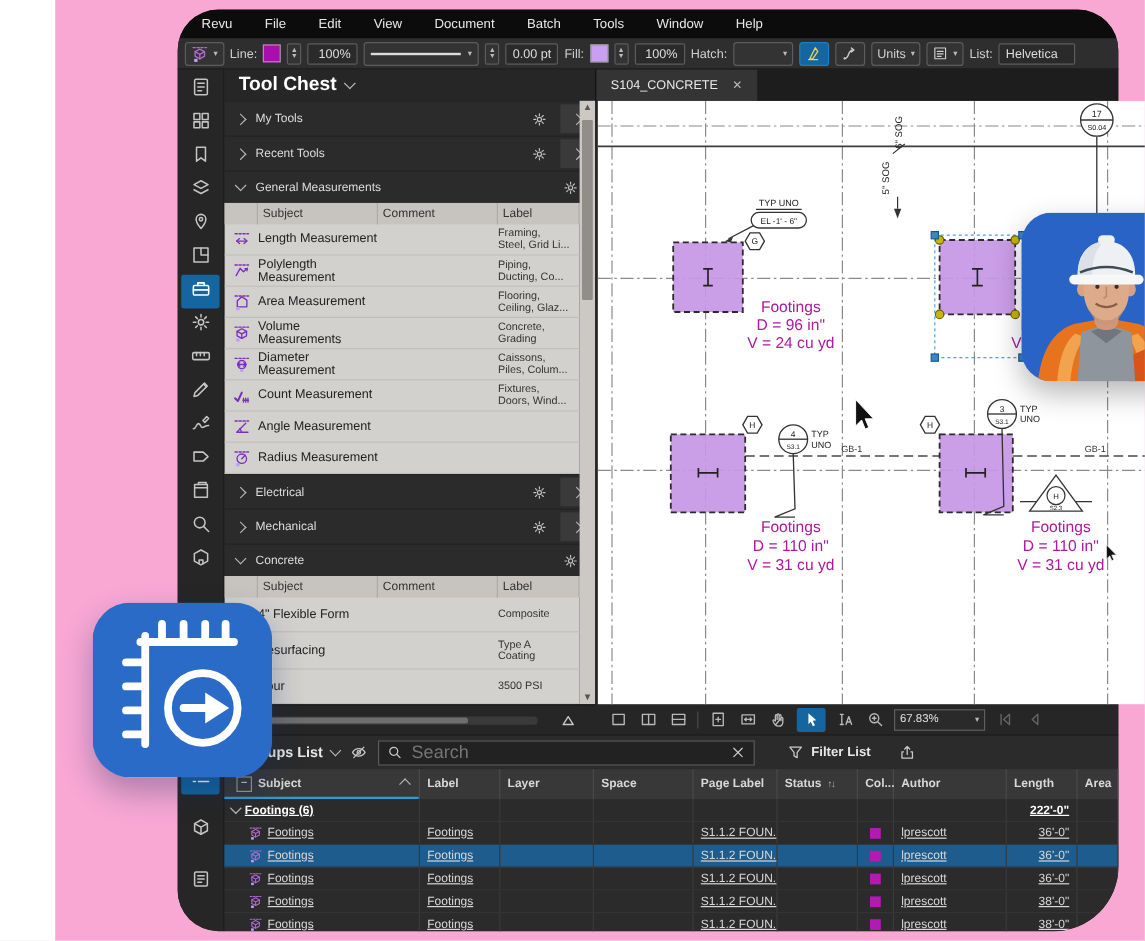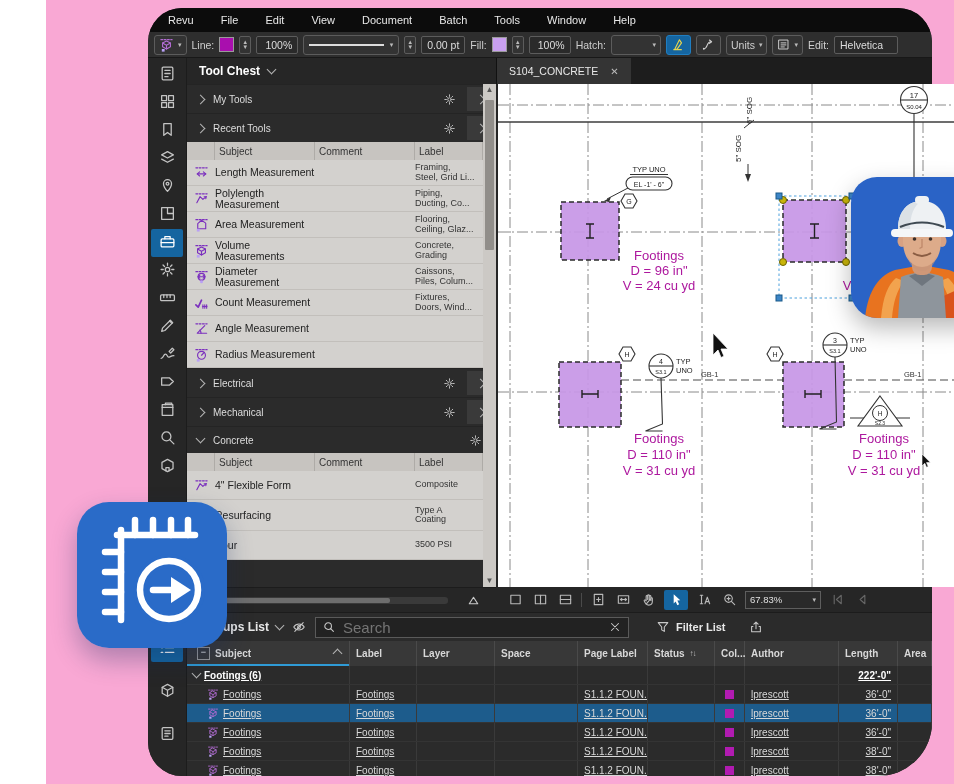--- a/index.html
+++ b/index.html
@@ -24,21 +24,21 @@
   .icon16 svg{width:15px;height:15px;display:block;}
   .icon13 svg{width:13px;height:13px;display:block;}
   .cdown{font-size:7px;color:#bbb;}
   
   .sidebar{position:absolute;left:0;top:50px;width:38px;height:554px;background:#262626;display:flex;flex-direction:column;align-items:center;padding-top:3px;box-sizing:border-box;}
   .sitem{width:32px;height:28px;display:flex;align-items:center;justify-content:center;color:#c4c4c4;border-radius:2px;flex:0 0 auto;}
   .sitem svg{width:17px;height:17px;}
   .sitem.active{background:#1565a0;color:#fff;}
   
   .toolchest{position:absolute;left:38px;top:50px;width:310px;height:529px;background:#2b2b2b;overflow:hidden;border-left:1px solid #1c1c1c;box-sizing:border-box;}
-  .tc-title{height:26px;display:flex;align-items:center;gap:8px;padding-left:12px;color:#fff;font-size:12px;font-weight:700;background:#262626;}
+  .tc-title{height:26px;display:flex;align-items:center;gap:8px;padding-left:12px;color:#fff;font-size:16px;font-weight:700;background:#262626;}
   .tc-row{height:28px;display:flex;align-items:center;gap:9px;padding-left:10px;color:#ddd;font-size:10px;position:relative;background:#2b2b2b;border-top:1px solid #242424;}
   .tc-row .gear{position:absolute;right:40px;color:#c0c0c0;}
   .tc-row .more{position:absolute;right:3px;width:26px;height:24px;background:#3a3a3a;display:flex;align-items:center;justify-content:center;}
   .chev{width:6px;height:6px;border-right:1.4px solid #b5b5b5;border-bottom:1.4px solid #b5b5b5;display:inline-block;transform:rotate(-45deg);flex:0 0 auto;}
   .chev.down{transform:rotate(45deg);margin-top:-3px;}
   .tc-table{width:296px;background:#d3d1ce;color:#222;}
   .tc-thead{display:grid;grid-template-columns:28px 100px 100px 68px;height:18px;background:#c7c4c0;font-size:10px;align-items:center;color:#333;}
   .tc-thead div{padding-left:4px;border-right:1px solid #aeaba7;height:100%;display:flex;align-items:center;box-sizing:border-box;}
   .tc-tr{display:grid;grid-template-columns:28px 100px 100px 68px;height:25px;border-bottom:1px solid #c2bfbb;align-items:center;font-size:10.5px;}
   .tc-tr .sub{line-height:11px;}
@@ -167,21 +167,21 @@
         </div>
       <div class="tbtn icon13">
           <span>
             <svg viewBox="0 0 16 16" fill="none" stroke="currentColor" stroke-width="1.2" stroke-linecap="round" stroke-linejoin="round">
               <rect x="2.5" y="2.5" width="11" height="11"></rect>
               <path d="M5 6h6M5 8.5h6M5 11h4"></path>
             </svg>
           </span>
           <span class="cdown">▾</span>
         </div>
-      <span>Edit:</span>
+      <span>List:</span>
       <span class="numbox" style="justify-content:flex-start;width:52px">Helvetica</span>
     </div>
 
     <div class="sidebar">
       <div class="sitem">
           <span><svg viewBox="0 0 16 16" fill="none" stroke="currentColor" stroke-width="1.2" stroke-linecap="round" stroke-linejoin="round">
               <rect x="3" y="2" width="10" height="12" rx="1"></rect>
               <path d="M5.5 5h5M5.5 8h5M5.5 11h3"></path>
             </svg></span>
         </div>
@@ -294,20 +294,30 @@
         <span class="chev"></span>
         <span>Recent Tools</span>
         <span class="gear icon13">
             <svg viewBox="0 0 16 16" fill="none" stroke="currentColor" stroke-width="1.2" stroke-linecap="round" stroke-linejoin="round">
               <circle cx="8" cy="8" r="2.1"></circle>
               <path d="M8 2.2v2M8 11.8v2M2.2 8h2M11.8 8h2M4 4l1.4 1.4M10.6 10.6L12 12M12 4l-1.4 1.4M5.4 10.6L4 12"></path>
             </svg>
           </span>
         <span class="more">
             <span class="chev"></span>
+          </span>
+      </div>
+      <div class="tc-row" style="height:26px">
+        <span class="chev down"></span>
+        <span>General Measurements</span>
+        <span class="gear icon13" style="right:14px">
+            <svg viewBox="0 0 16 16" fill="none" stroke="currentColor" stroke-width="1.2" stroke-linecap="round" stroke-linejoin="round">
+              <circle cx="8" cy="8" r="2.1"></circle>
+              <path d="M8 2.2v2M8 11.8v2M2.2 8h2M11.8 8h2M4 4l1.4 1.4M10.6 10.6L12 12M12 4l-1.4 1.4M5.4 10.6L4 12"></path>
+            </svg>
           </span>
       </div>
 
       <div class="tc-table">
         <div class="tc-thead">
           <div></div>
           <div>Subject</div>
           <div>Comment</div>
           <div>Label</div>
         </div>

